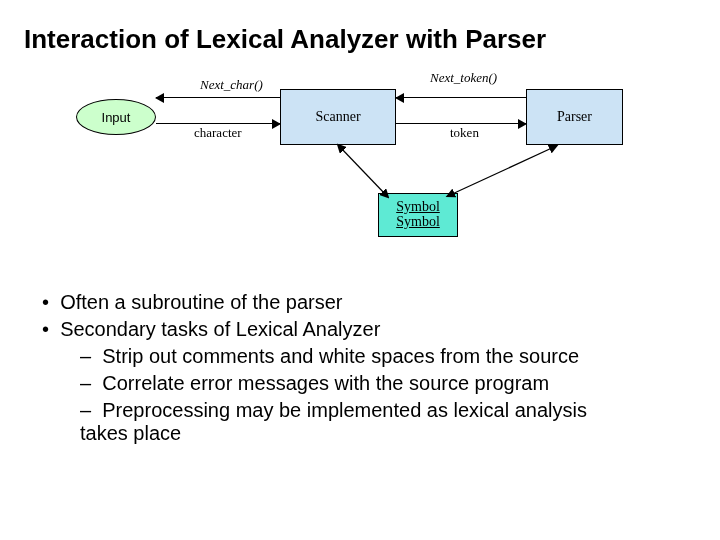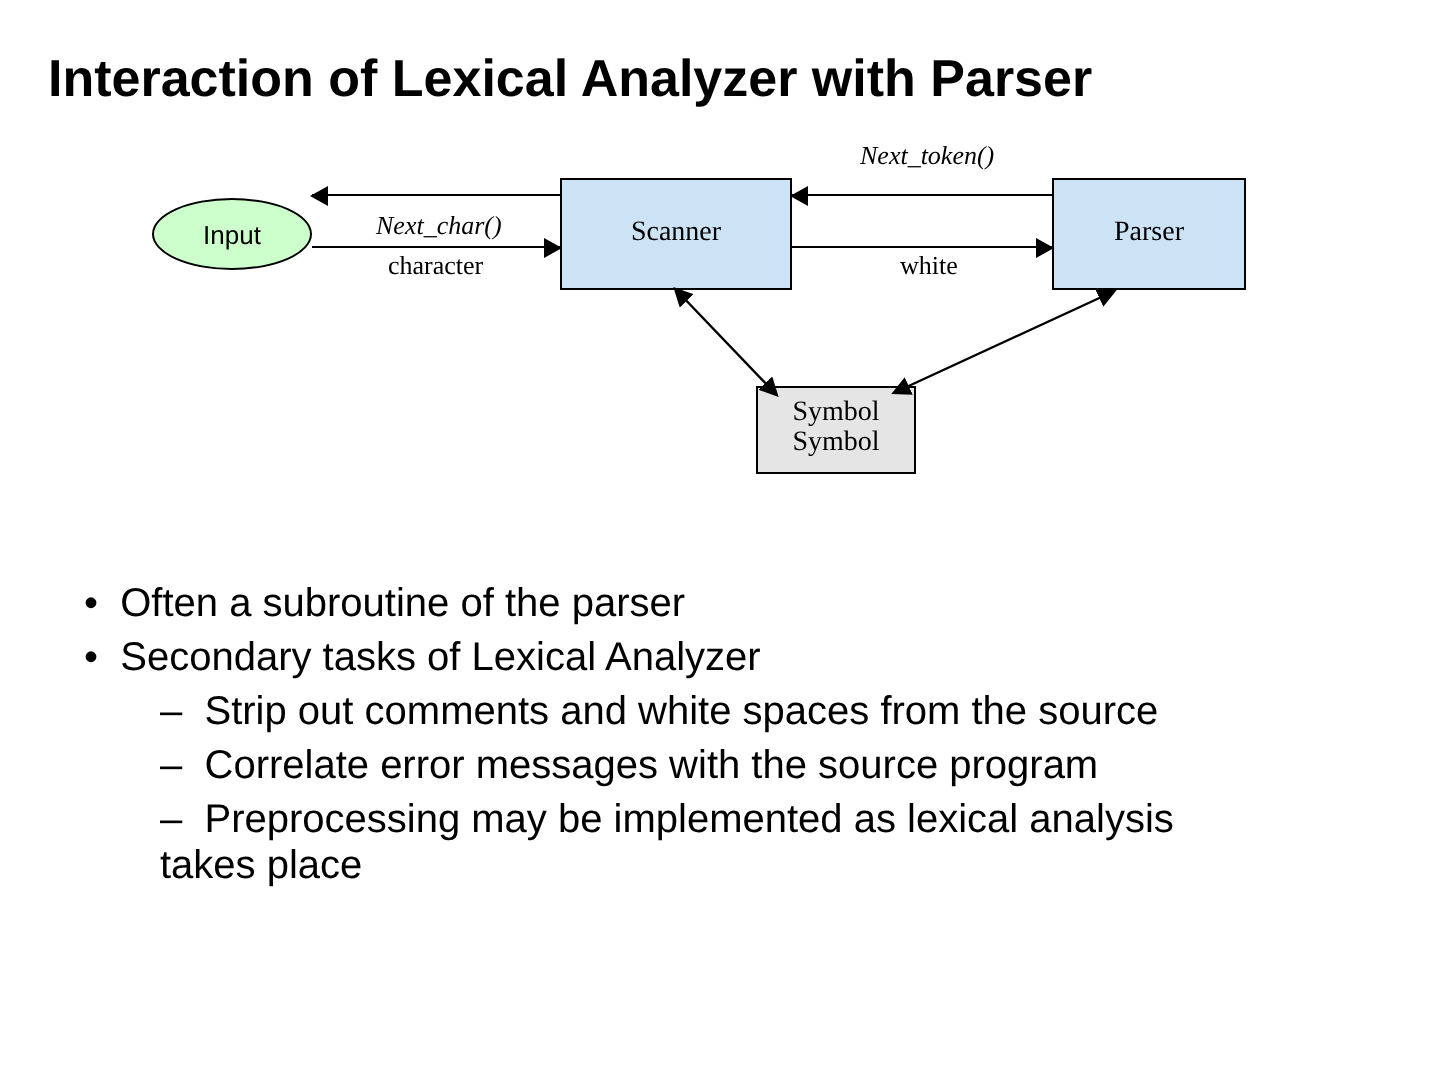--- a/index.html
+++ b/index.html
@@ -43,21 +43,22 @@
     background: #cce3f5;
     text-align: center;
     font-family: "Times New Roman", Times, serif;
     font-size: 14px;
     display: flex;
     align-items: center;
     justify-content: center;
     box-sizing: border-box;
   }
   .sym {
-    background: #e5e5e5;
+    background: #5eead4;
+    text-decoration: underline;
   }
   .lbl {
     position: absolute;
     font-family: "Times New Roman", Times, serif;
     font-size: 13px;
     font-style: italic;
   }
   .lbl.plain { font-style: normal; }
   .arrow-h {
     position: absolute;
@@ -110,24 +111,24 @@
 
   <div class="box" style="left:494px; top:20px; width:97px; height:56px;">
     <span>Parser</span>
   </div>
 
   <div class="box sym" style="left:346px; top:124px; width:80px; height:44px; flex-direction:column; line-height:1.05;">
     <span>Symbol</span>
     <span>Symbol</span>
   </div>
 
-  <div class="lbl" style="left:156px; top:8px;margin-top:28px;">Next_char()</div>
+  <div class="lbl" style="left:168px; top:8px;">Next_char()</div>
   <div class="lbl plain" style="left:162px; top:56px;">character</div>
   <div class="lbl" style="left:398px; top:1px;">Next_token()</div>
-  <div class="lbl plain" style="left:418px; top:56px;">white</div>
+  <div class="lbl plain" style="left:418px; top:56px;">token</div>
 
   <div class="arrow-h ah-left" style="left:124px; top:28px; width:124px;"></div>
   <div class="arrow-h ah-right" style="left:124px; top:54px; width:124px;"></div>
 
   <div class="arrow-h ah-left" style="left:364px; top:28px; width:130px;"></div>
   <div class="arrow-h ah-right" style="left:364px; top:54px; width:130px;"></div>
 
   <div class="arrow-d" style="left:306px; top:76px;">
     <svg width="60" height="60">
       <defs>

